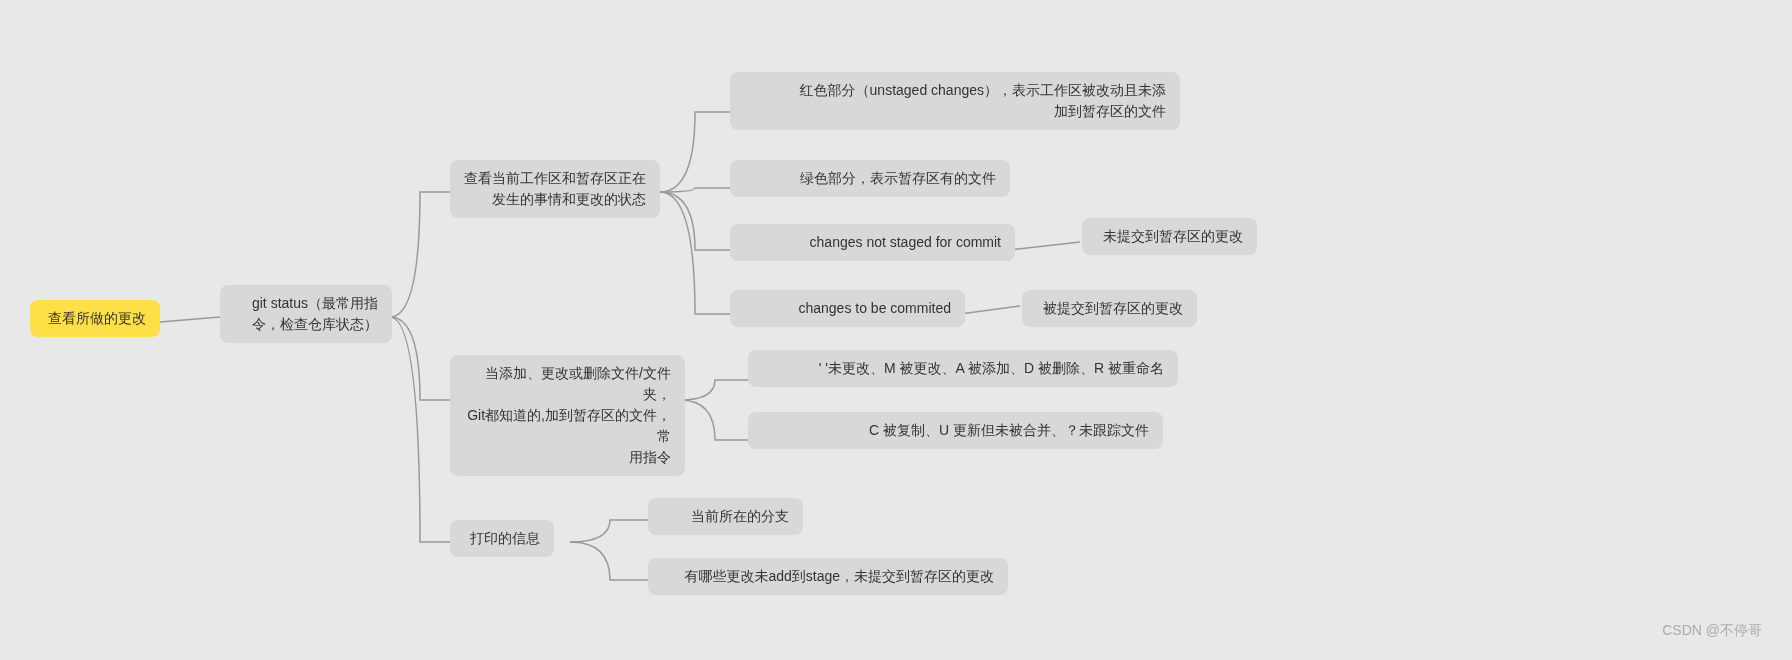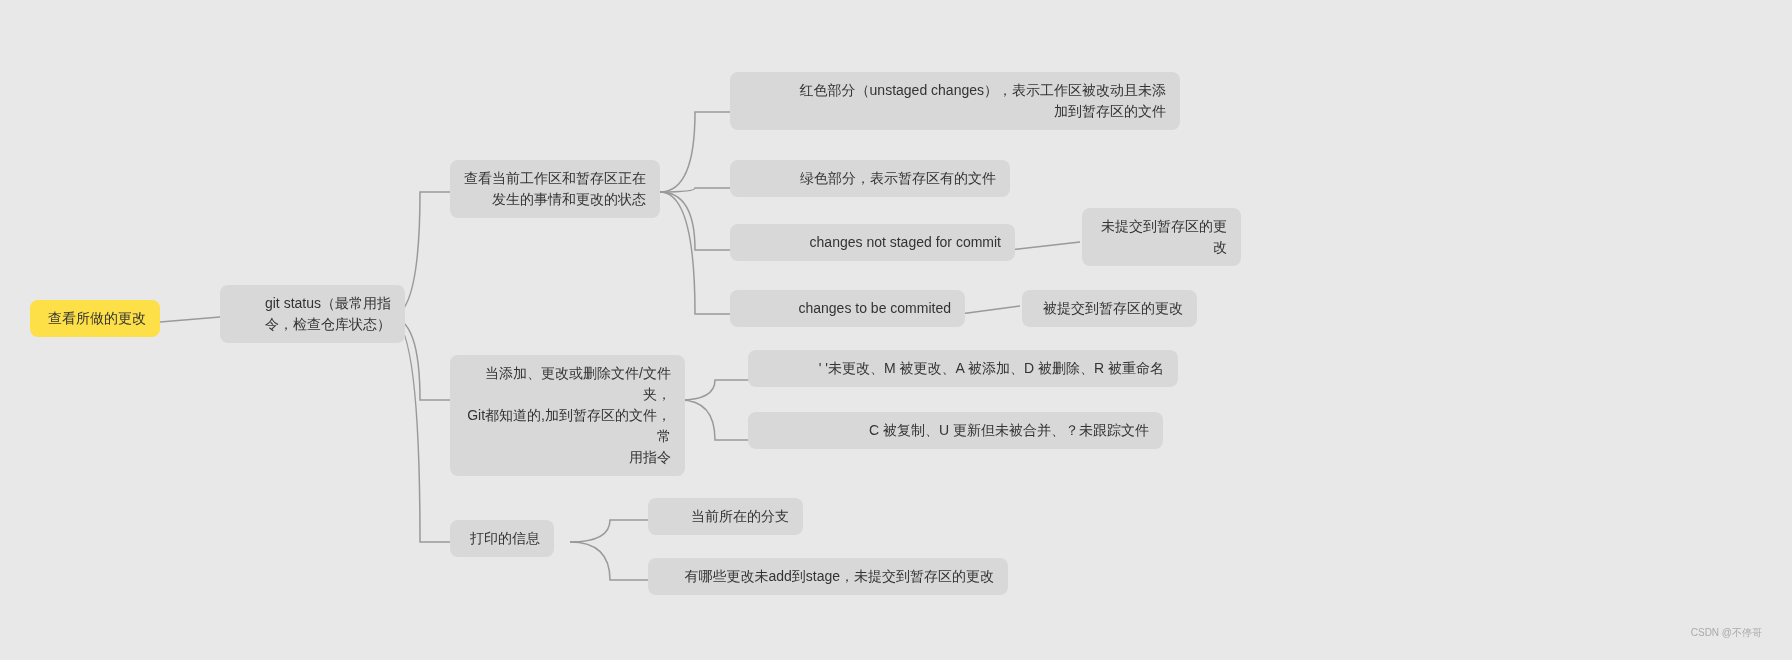--- a/index.html
+++ b/index.html
@@ -41,21 +41,21 @@
       width: 1792px;
       height: 660px;
       pointer-events: none;
     }
 
     .watermark {
       position: absolute;
       bottom: 20px;
       right: 30px;
       color: #aaa;
-      font-size: 10px;
+      font-size: 14px;
     }
   </style>
 </head>
 <body>
 
 <div class="mind-map">
 
   <svg class="lines">
 
     <line x1="160" y1="322" x2="220" y2="317" stroke="#999" stroke-width="1.5"></line>
@@ -82,42 +82,42 @@
 
     <path d="M680,400 Q715,400 715,440 L750,440" fill="none" stroke="#999" stroke-width="1.5"></path>
 
     <path d="M570,542 Q610,542 610,520 L650,520" fill="none" stroke="#999" stroke-width="1.5"></path>
 
     <path d="M570,542 Q610,542 610,580 L650,580" fill="none" stroke="#999" stroke-width="1.5"></path>
   </svg>
 
   <div class="node node-root" style="left:30px; top:300px; width:130px;">查看所做的更改</div>
 
-  <div class="node" style="left:220px; top:285px; width:185px;">git status（最常用指
+  <div class="node" style="left:220px; top:285px; width:172px;">git status（最常用指
 令，检查仓库状态）</div>
 
   <div class="node" style="left:450px; top:160px; width:210px;">查看当前工作区和暂存区正在
 发生的事情和更改的状态</div>
 
   <div class="node" style="left:450px; top:355px; width:235px;">当添加、更改或删除文件/文件夹，
 Git都知道的,加到暂存区的文件，常
 用指令</div>
 
   <div class="node" style="left:450px; top:520px; width:104px;">打印的信息</div>
 
   <div class="node" style="left:730px; top:72px; width:450px;">红色部分（unstaged changes），表示工作区被改动且未添
 加到暂存区的文件</div>
 
   <div class="node" style="left:730px; top:160px; width:280px;">绿色部分，表示暂存区有的文件</div>
 
   <div class="node" style="left:730px; top:224px; width:285px;">changes not staged for commit</div>
 
   <div class="node" style="left:730px; top:290px; width:235px;">changes to be commited</div>
 
-  <div class="node" style="left:1082px; top:208px; width:159px;">未提交到暂存区的更改</div>
+  <div class="node" style="left:1082px; top:218px; width:175px;">未提交到暂存区的更改</div>
 
   <div class="node" style="left:1022px; top:290px; width:175px;">被提交到暂存区的更改</div>
 
   <div class="node" style="left:748px; top:350px; width:430px;">' '未更改、M 被更改、A 被添加、D 被删除、R 被重命名</div>
 
   <div class="node" style="left:748px; top:412px; width:415px;">C 被复制、U 更新但未被合并、？未跟踪文件</div>
 
   <div class="node" style="left:648px; top:498px; width:155px;">当前所在的分支</div>
 
   <div class="node" style="left:648px; top:558px; width:360px;">有哪些更改未add到stage，未提交到暂存区的更改</div>

